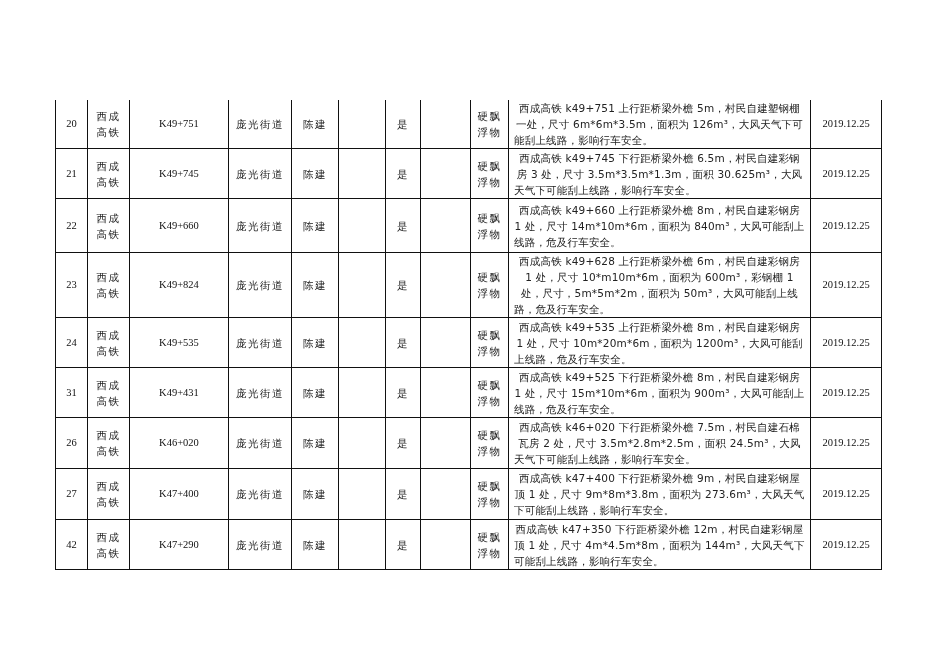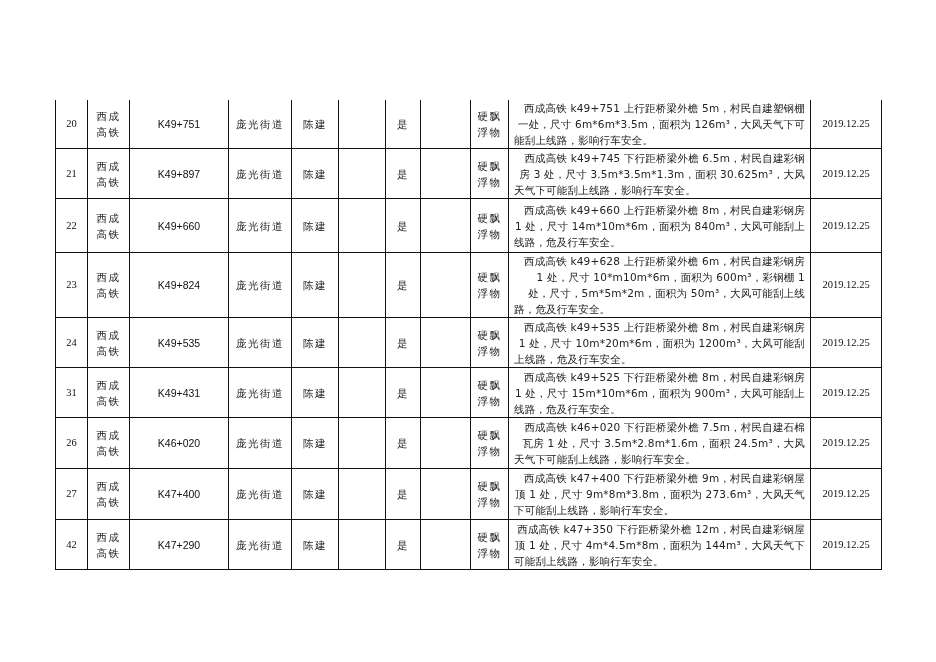--- a/index.html
+++ b/index.html
@@ -15,28 +15,28 @@
       border: 1.3px solid #111;
       padding: 0;
       vertical-align: middle;
       text-align: center;
       font-size: 10.5px;
       line-height: 16px;
       overflow: hidden;
     }
     table.grid tr:first-child td { border-top: none; }
     td.cjk { font-family: "DejaVu Sans", sans-serif; font-size: 9.5px; letter-spacing: 1.5px; color: #222; }
-    td.line { font-family: Liberation Sans, sans-serif; font-size: 11px; }
+    td.line { font-family: Liberation Serif, serif; font-size: 11px; }
     td.desc {
       text-align: justify; text-align-last: left;
       padding: 0 5px !important;
       font-size: 9.6px; line-height: 16.2px; letter-spacing: 0.2px;
       font-family: "DejaVu Sans", sans-serif; color: #222;
     }
-    td.desc .d { display: block; text-align: right; }
+    td.desc .d { display: block; }
     td.date { font-size: 11px; }
     .stack span { display: block; }
   </style>
 </head>
 <body>
 
 <div class="page">
   <table class="grid">
     <colgroup>
       <col style="width:32px">
@@ -73,21 +73,21 @@
           </td>
     <td class="date"><span>2019.12.25</span></td>
   </tr>
 
   <tr style="height: 50px;">
     <td><span>21</span></td>
     <td class="cjk stack">
             <span>西成</span>
             <span>高铁</span>
           </td>
-    <td class="line"><span>K49+897</span></td>
+    <td class="line"><span>K49+745</span></td>
     <td class="cjk"><span>庞光街道</span></td>
     <td class="cjk"><span>陈建</span></td>
     <td><span></span></td>
     <td class="cjk"><span>是</span></td>
     <td><span></span></td>
     <td class="cjk stack">
             <span>硬飘</span>
             <span>浮物</span>
           </td>
     <td class="desc">
@@ -194,21 +194,21 @@
     <td class="cjk"><span>庞光街道</span></td>
     <td class="cjk"><span>陈建</span></td>
     <td><span></span></td>
     <td class="cjk"><span>是</span></td>
     <td><span></span></td>
     <td class="cjk stack">
             <span>硬飘</span>
             <span>浮物</span>
           </td>
     <td class="desc">
-            <span class="d">西成高铁 k46+020 下行距桥梁外檐 7.5m，村民自建石棉瓦房 1 处，尺寸 3.5m*2.8m*1.6m，面积 24.5m³，大风天气下可能刮上线路，影响行车安全。</span>
+            <span class="d">西成高铁 k46+020 下行距桥梁外檐 7.5m，村民自建石棉瓦房 2 处，尺寸 3.5m*2.8m*2.5m，面积 24.5m³，大风天气下可能刮上线路，影响行车安全。</span>
           </td>
     <td class="date"><span>2019.12.25</span></td>
   </tr>
 
   <tr style="height: 51px;">
     <td><span>27</span></td>
     <td class="cjk stack">
             <span>西成</span>
             <span>高铁</span>
           </td>

